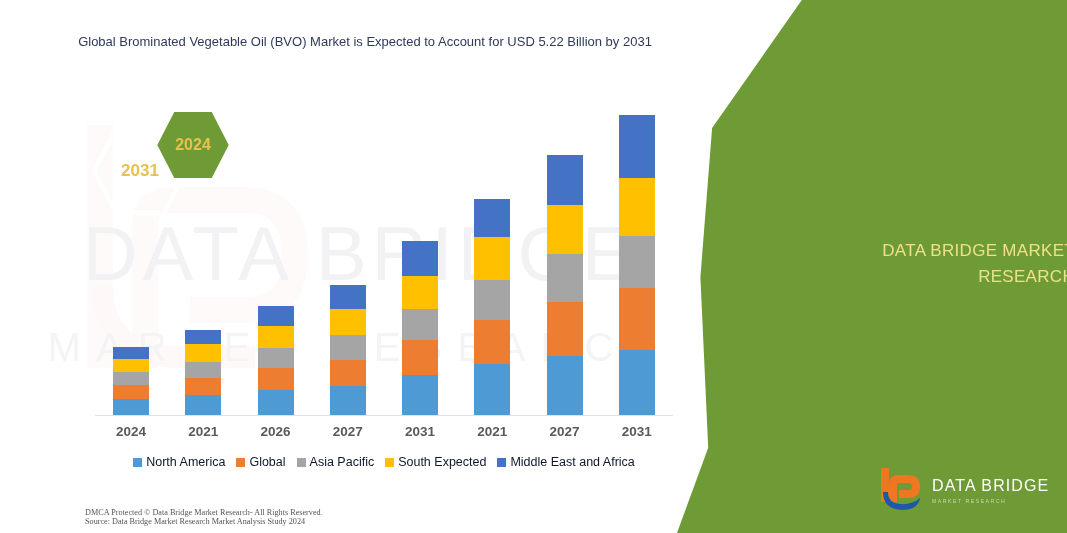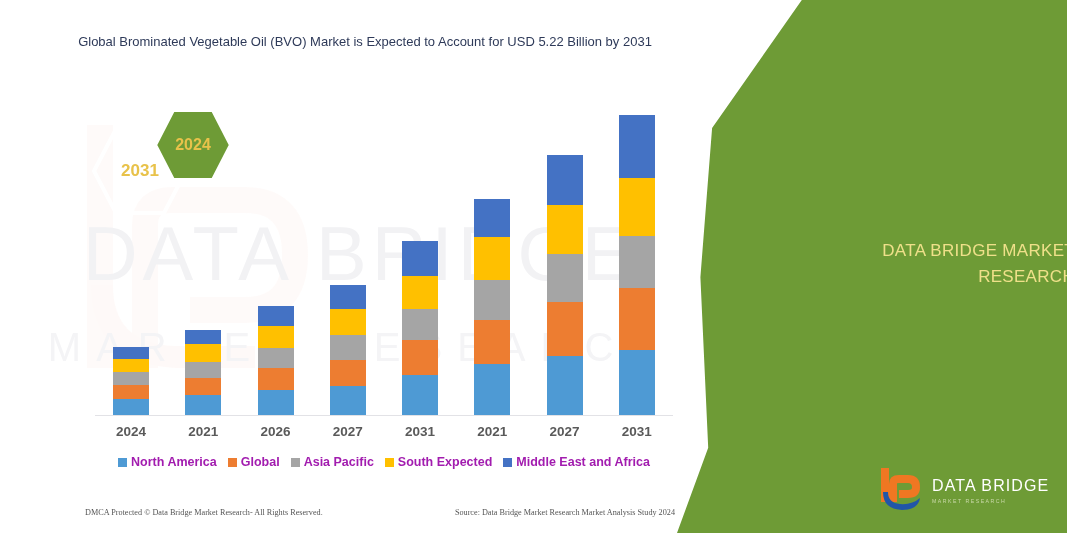--- a/index.html
+++ b/index.html
@@ -53,26 +53,26 @@
     flex:1 1 0;text-align:center;color:#5a5a5a;font-size:13.5px;font-weight:bold;
   }
 
   .legend{
     position:absolute;left:95px;top:455px;width:578px;
     display:flex;justify-content:center;align-items:center;gap:11px;
     flex-wrap:nowrap;
   }
   .leg-item{display:flex;align-items:center;gap:4px;white-space:nowrap;}
   .leg-sw{width:9px;height:9px;display:inline-block;}
-  .leg-lb{font-size:12.5px;font-weight:bold;color:#a21caf;}
+  .leg-lb{font-size:12.5px;font-weight:normal;color:#0f172a;}
 
   .footer{
     position:absolute;left:85px;top:508px;width:590px;
     display:flex;justify-content:space-between;
-    font-family:"Liberation Serif",serif;font-size:8.2px;color:#555;
+    font-family:"Liberation Serif",serif;font-size:8.2px;color:#555;flex-direction:column;
   }
 
   
   .green-panel{
     position:absolute;right:0;top:0;width:390px;height:533px;
     background:#6e9b36;
     clip-path:polygon(100% 0,100% 100%,0 100%,8% 84%,6% 52%,9% 24%,32% 0);
   }
   .gp-title{
     position:absolute;right:30px;top:8px;width:288px;

